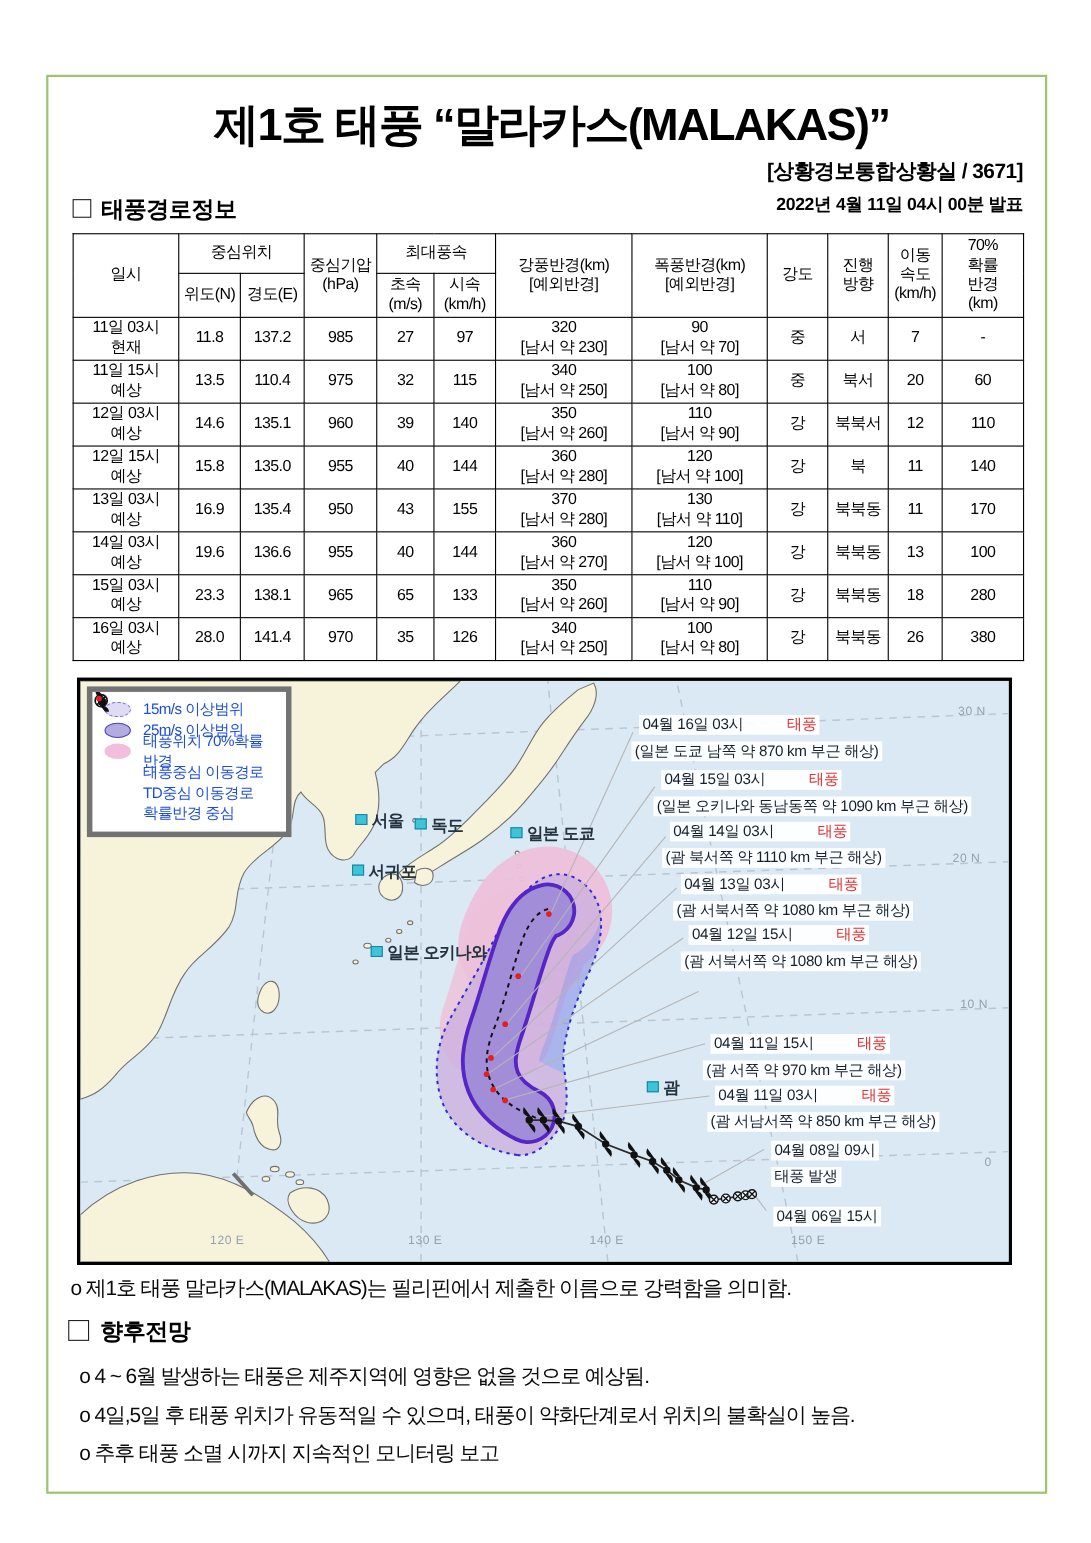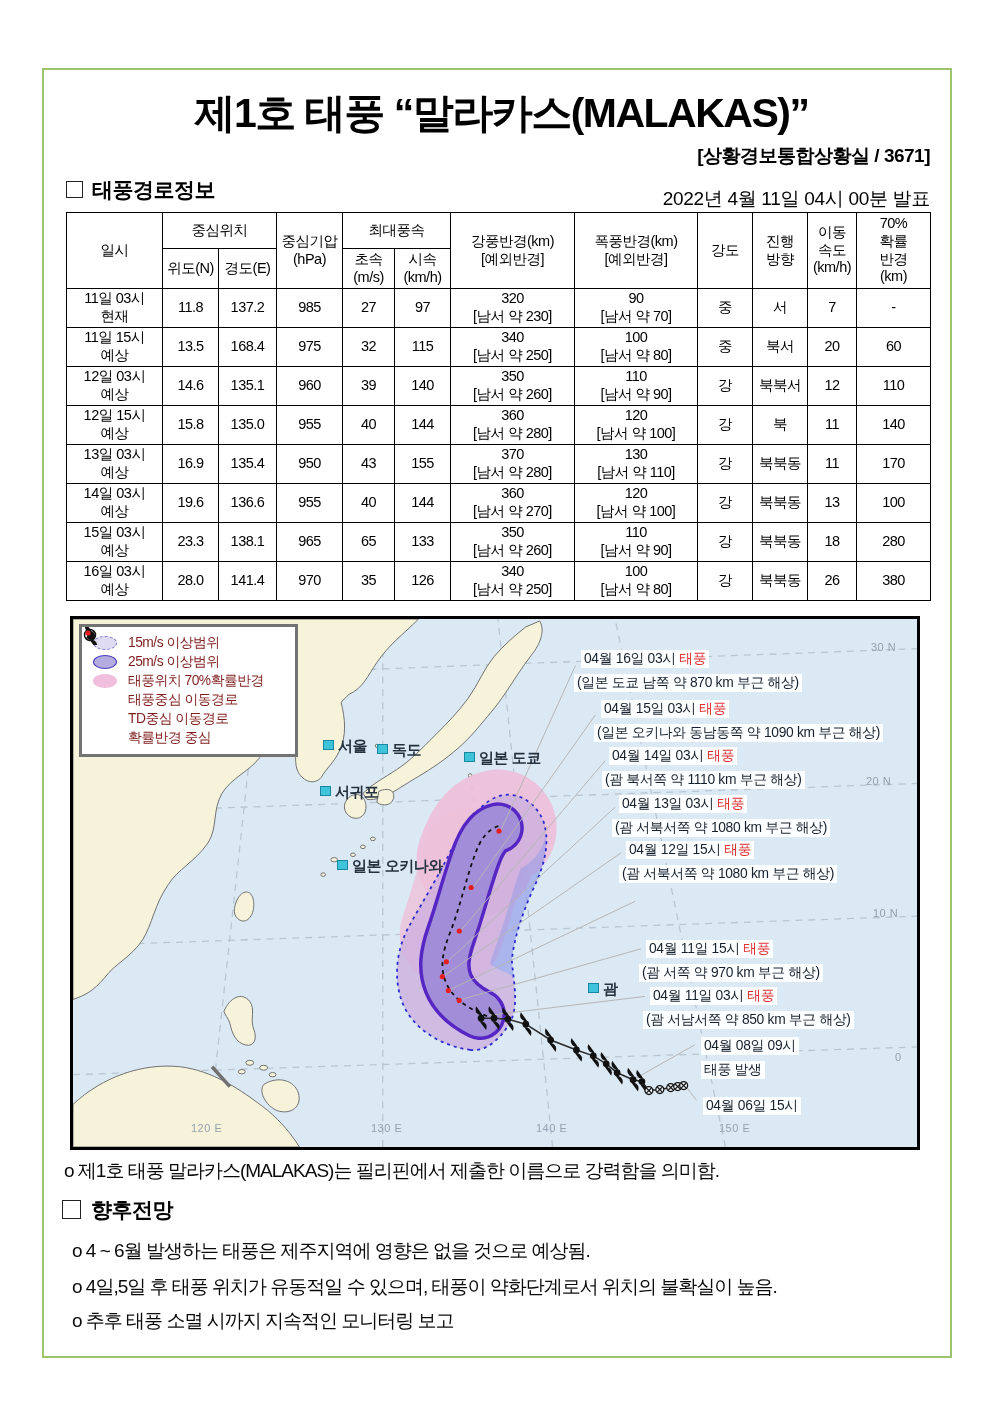--- a/index.html
+++ b/index.html
@@ -3,44 +3,44 @@
 <meta charset="utf-8">
 <style>
   html,body{margin:0;padding:0;background:#fff;}
   .page{position:relative;width:992px;height:1403px;background:#fff;overflow:hidden;
         font-family:"Liberation Sans",sans-serif;color:#000;}
   .frame{position:absolute;left:42px;top:68px;width:906px;height:1286px;border:2.5px solid #9cc36e;}
   .title{position:absolute;left:0;right:0;top:86px;text-align:center;font-size:41px;font-weight:bold;letter-spacing:-1.5px;margin-left:11px;}
   .office{position:absolute;right:62px;top:143px;font-size:19px;font-weight:600;letter-spacing:-0.5px;}
   .secrow{position:absolute;left:66px;right:62px;top:176px;height:28px;}
   .sec-title{position:absolute;left:0;top:0;font-size:21px;font-weight:bold;letter-spacing:-0.5px;text-align:center;}
-  .issued{position:absolute;right:0;top:10px;font-size:19px;font-weight:400;letter-spacing:-0.3px;}
+  .issued{position:absolute;right:0;top:0;font-size:16px;font-weight:700;letter-spacing:-0.3px;}
   .sqbox{display:inline-block;width:15px;height:15px;border:1.6px solid #222;vertical-align:-1px;margin-right:9px;background:#fff;}
   
   table.fc{position:absolute;left:66px;top:212px;border-collapse:collapse;table-layout:fixed;
            font-size:14.5px;text-align:center;letter-spacing:-0.5px;}
   table.fc th,table.fc td{border:1.6px solid #000;padding:0 1px;white-space:pre-line;line-height:1.22;}
   table.fc th{font-weight:normal;}
   table.fc td{height:38px;}
   .cellnote{display:block;}
   
   .map{position:absolute;left:70px;top:616px;width:850px;height:534px;box-sizing:border-box;
        border:3px solid #000;background:#dbe9f5;}
   .map svg{position:absolute;left:0;top:0;}
   .maplabel{position:absolute;font-size:11px;color:#93a2b0;letter-spacing:0.5px;white-space:nowrap;}
   .place{position:absolute;font-size:15px;color:#24323f;letter-spacing:-0.5px;white-space:nowrap;font-weight:600;}
   .pmark{display:inline-block;width:9px;height:8px;background:#3fc3da;border:1px solid #1888a0;margin-right:4px;vertical-align:1px;}
   .ann{position:absolute;font-size:13.8px;color:#16202c;letter-spacing:-0.3px;line-height:16px;white-space:nowrap;}
   .ann .l1{margin-left:7px;margin-bottom:6px;}
   .ann .l1>div,.ann .l2>div{display:inline-block;background:rgba(255,255,255,0.92);padding:1px 3px;}
-  .ann .red{color:#e03030;}
+  .ann .red{color:#e03030;margin-left:36px;}
   .ann.noshift .l2{margin-left:7px;}
   
-  .legend{position:absolute;left:6px;top:5px;width:219px;box-sizing:border-box;border:3px solid #737373;
-          background:#fff;padding:6px 8px 7px 8px;font-size:13.8px;color:#7f1d1d;letter-spacing:-0.5px;}
+  .legend{position:absolute;left:6px;top:5px;width:186px;box-sizing:border-box;border:5px solid #737373;
+          background:#fff;padding:6px 8px 7px 8px;font-size:13.8px;color:#1d4ed8;letter-spacing:-0.5px;}
   .legend .li{display:flex;align-items:center;height:19px;}
   .legend .ic{width:30px;display:flex;justify-content:center;margin-right:8px;flex:0 0 30px;}
   .ic-15{width:24px;height:14px;border-radius:50%;background:#dfdbf2;border:1.6px dashed #7b7bd0;box-sizing:border-box;}
   .ic-25{width:24px;height:14px;border-radius:50%;background:#b4abde;border:1.6px solid #4a3fc0;box-sizing:border-box;}
   .ic-70{width:24px;height:14px;border-radius:50%;background:#f2bede;}
   
   .note{position:absolute;left:64px;font-size:19px;letter-spacing:-1px;color:#0a0a0a;white-space:nowrap;}
   .outlook-title{position:absolute;left:62px;font-size:21px;font-weight:bold;letter-spacing:-0.5px;}
   .sqbox2{display:inline-block;width:17px;height:17px;border:1.7px solid #222;vertical-align:-2px;margin-right:10px;}
 </style>
@@ -117,21 +117,21 @@
         <td><span class="cellnote">90</span><span class="cellnote">[남서 약 70]</span></td>
         <td>중</td>
           <td>서</td>
           <td>7</td>
           <td>-</td>
       </tr>
       <tr>
         <td>11일 15시
 예상</td>
           <td>13.5</td>
-          <td>168.4</td>
+          <td>110.4</td>
           <td>975</td>
           <td>32</td>
           <td>115</td>
         <td><span class="cellnote">340</span><span class="cellnote">[남서 약 250]</span></td>
         <td><span class="cellnote">100</span><span class="cellnote">[남서 약 80]</span></td>
         <td>중</td>
           <td>북서</td>
           <td>20</td>
           <td>60</td>
       </tr>

